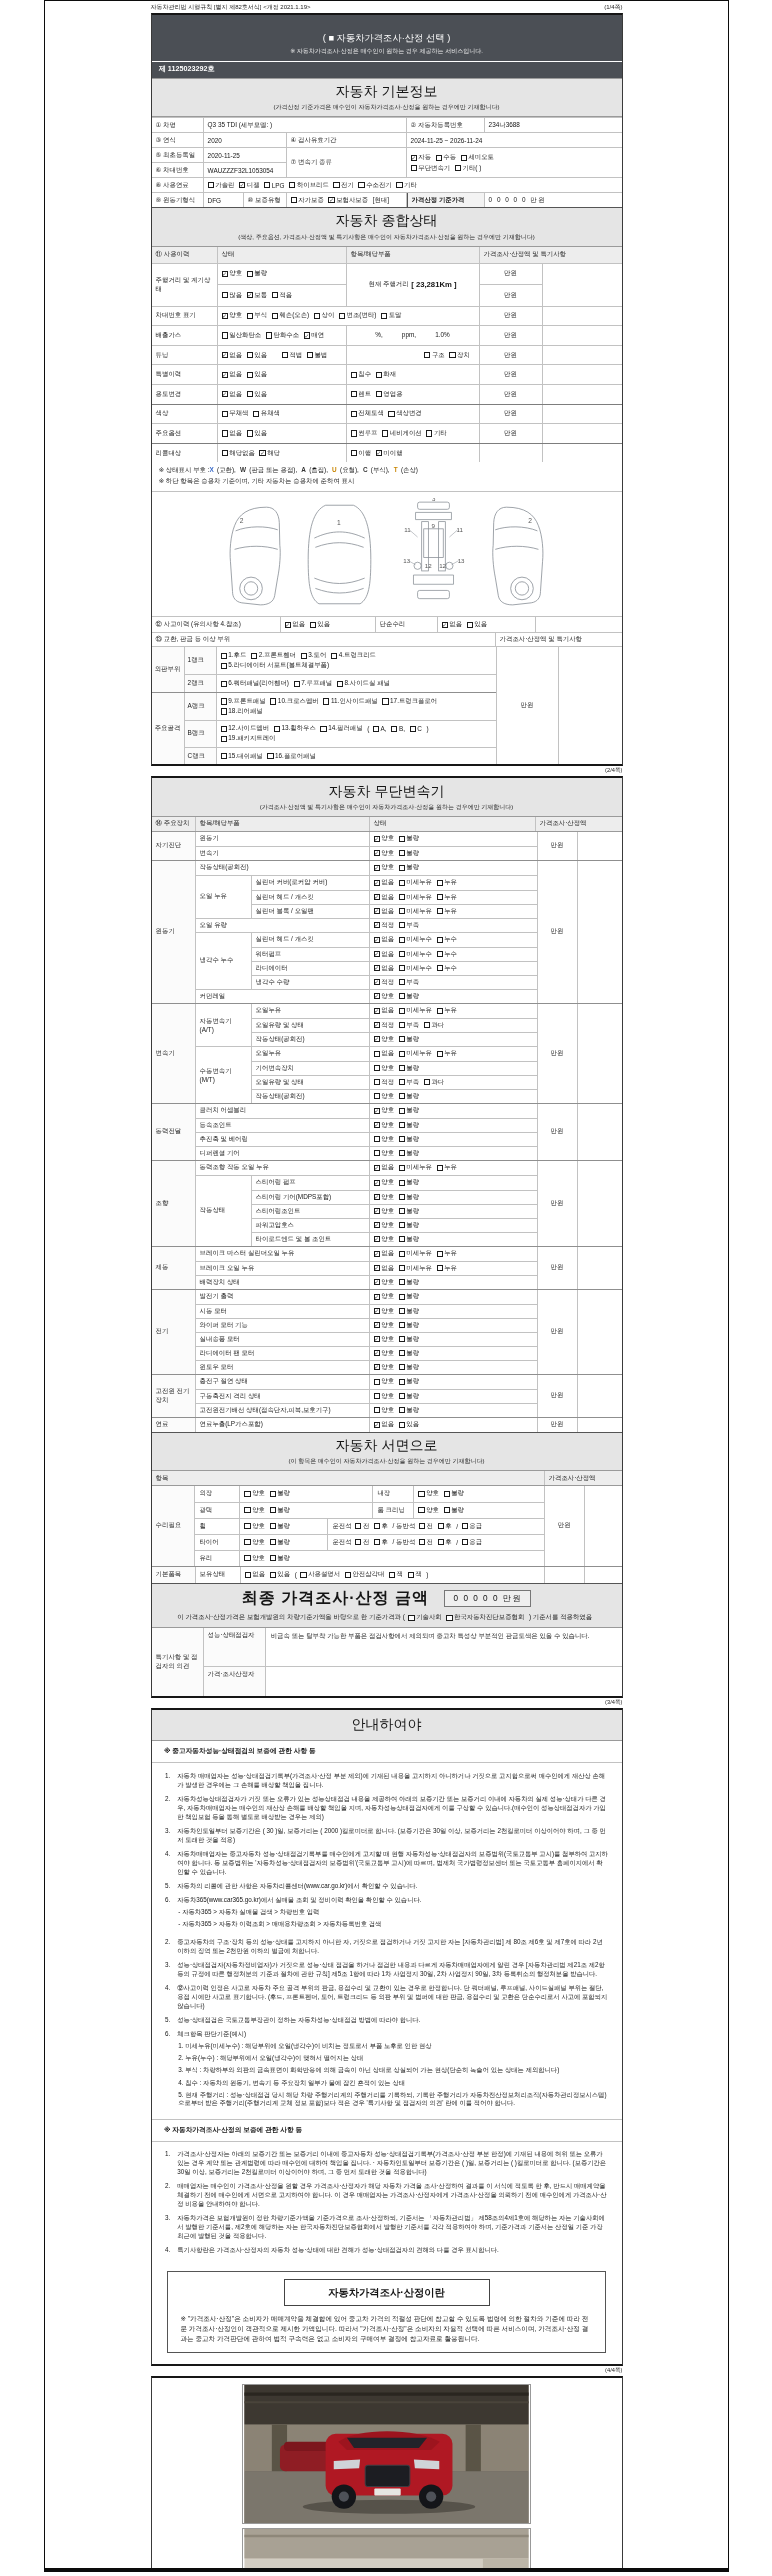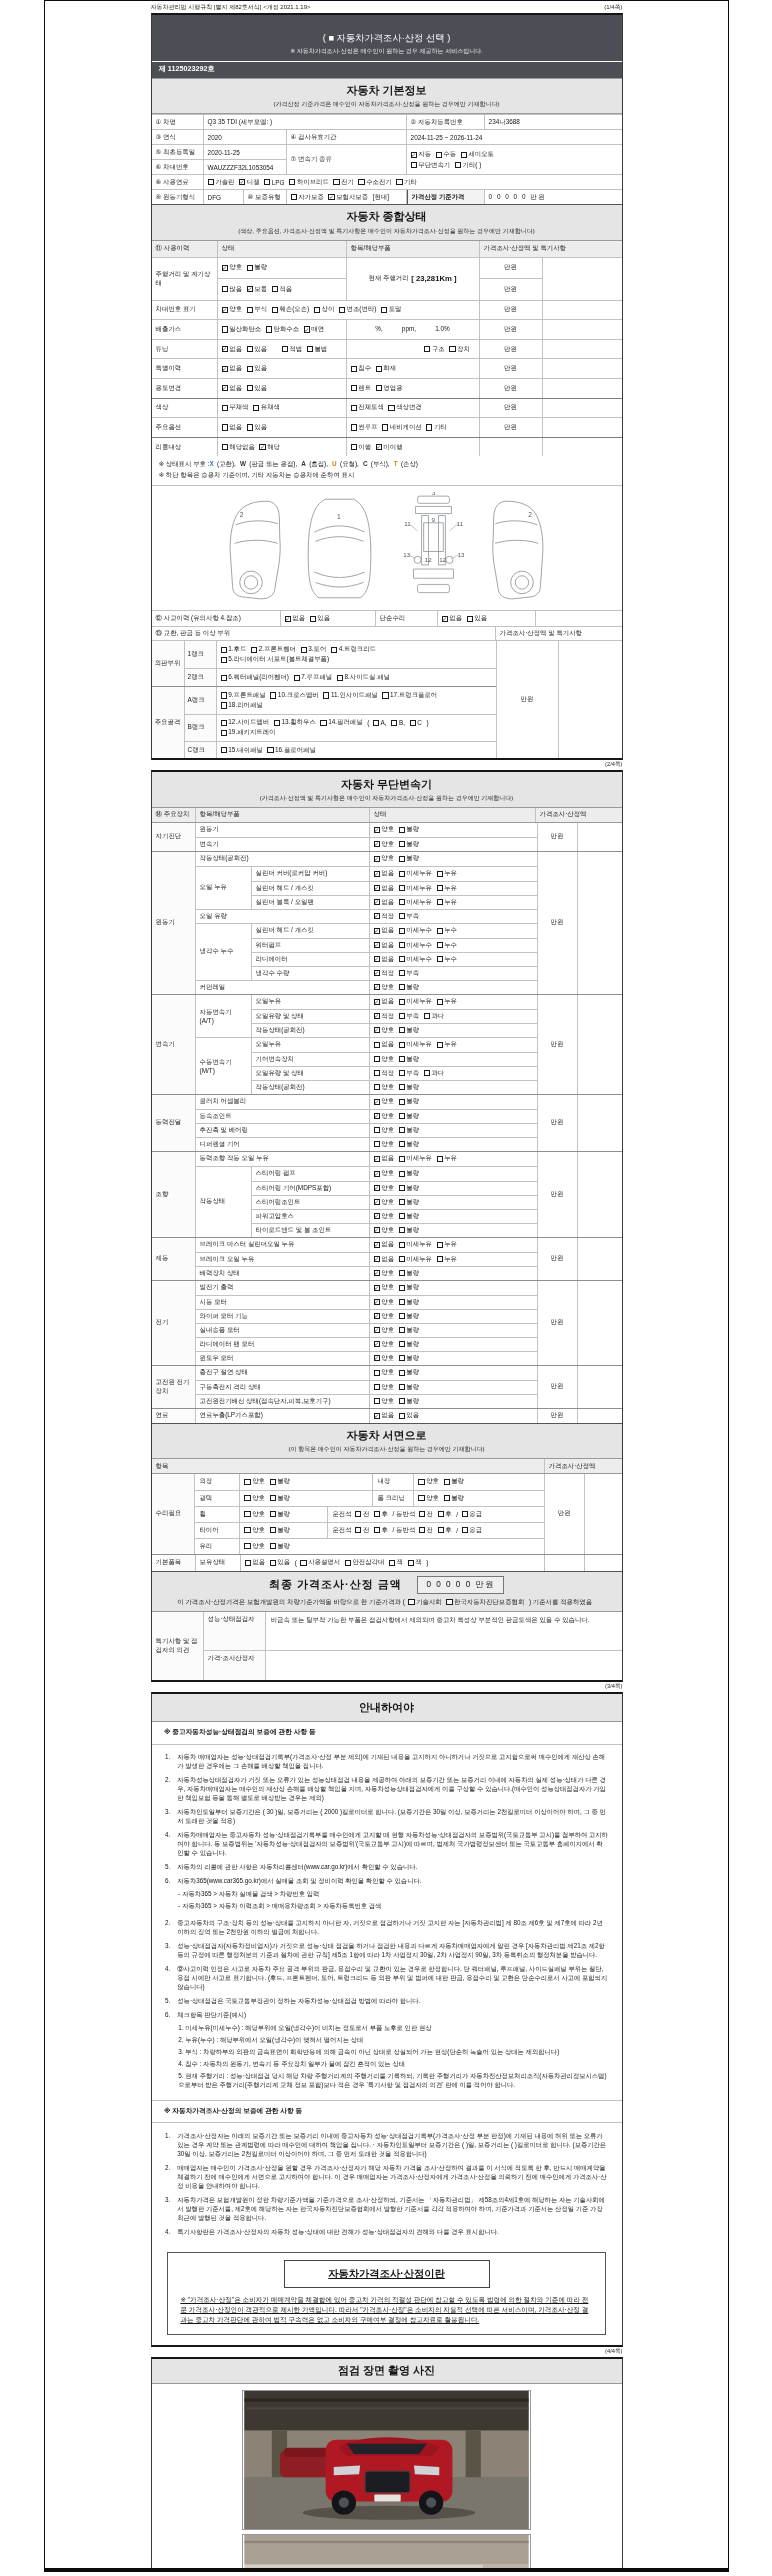--- a/index.html
+++ b/index.html
@@ -17,21 +17,21 @@
   .doc{width:472px;margin:0 auto;border:1px solid #3a3a3a;border-top:2.6px solid #161616;border-bottom:2.6px solid #161616;background:#fff;}
   
   .doc-head{background:var(--dark);color:#fff;text-align:center;padding:6.7px 0 0;}
   .doc-title{font-size:16px;font-weight:bold;letter-spacing:0.5px;}
   .doc-sub{font-size:9.3px;margin-top:11px;}
   .doc-note{font-size:6px;margin-top:2.1px;color:#eee;}
   .doc-no{background:var(--dark);color:#fff;text-align:left;font-size:7.2px;font-weight:bold;
           padding:2.6px 7.2px 3.1px;border-top:1px solid #fff;margin-top:4.6px;}
   
   .sec-head{background:var(--secbg);text-align:center;padding:4.1px 0 4.6px;border-bottom:0.5px solid #9a9a9a;border-top:0.5px solid #9a9a9a;}
-  .sec-head .h{font-size:11px;font-weight:bold;}
+  .sec-head .h{font-size:14px;font-weight:normal;}
   .sec-head .s{font-size:6px;margin-top:2.1px;color:#222;}
   
   .tc{display:flex;align-items:center;padding:1px 4.1px;border-right:0.5px solid var(--line);}
   .center{justify-content:center;text-align:center;}
   .cb{display:inline-flex;align-items:center;margin-right:4.6px;font-size:6.4px;white-space:nowrap;}
   .cb .bx{width:6.2px;height:6.2px;border:1px solid #1c1c1c;margin-right:1.5px;display:inline-flex;
           align-items:center;justify-content:center;font-size:5.7px;font-weight:bold;background:#fff;color:#111;flex:none;}
   .cb.on .bx::before{content:"✓";}
   .mixtext{margin-right:3.6px;font-size:6.4px;white-space:nowrap;}
   [data-checks]{display:flex;align-items:center;flex-wrap:wrap;row-gap:1.5px;}
@@ -116,42 +116,42 @@
   .o-row+.o-row{border-top:0.5px solid var(--line);}
   .o-item{width:45px;display:flex;align-items:center;padding:0 4.1px;border-right:0.5px solid var(--line);font-size:6.4px;}
   .o-ca{width:133px;display:flex;align-items:center;padding:0 4.1px;border-right:0.5px solid var(--line);}
   .o-lb{width:41px;display:flex;align-items:center;padding:0 4.1px;border-right:0.5px solid var(--line);font-size:6.4px;}
   .o-cb{flex:1;display:flex;align-items:center;padding:0 4.1px;}
   .o-price{width:40px;display:flex;align-items:center;justify-content:center;font-size:6.4px;border-right:0.5px solid var(--line);}
   .o-blank{width:37px;}
   .o-basic{display:flex;align-items:stretch;border-top:0.5px solid #8f8f8f;min-height:17px;font-size:6.4px;}
   
   .final-band{background:var(--secbg);display:flex;align-items:center;justify-content:center;gap:15.5px;padding:4.6px 0 3.1px;border-top:1px solid #555;}
-  .final-label{font-size:11px;font-weight:bold;letter-spacing:1px;}
+  .final-label{font-size:16px;font-weight:bold;letter-spacing:1px;}
   .final-value{border:0.8px solid #777;background:#efefef;padding:2.1px 8.2px;font-size:8.2px;letter-spacing:1.5px;}
   .final-note{background:var(--secbg);text-align:center;font-size:6.2px;padding:1px 0 4.1px;border-bottom:0.5px solid #9a9a9a;display:flex;justify-content:center;}
   .op-table{display:flex;align-items:stretch;}
   .op-left{width:52px;display:flex;align-items:center;padding:0 4.1px;font-size:6.4px;border-right:0.5px solid var(--line);background:var(--lbl);}
   .op-rows{flex:1;display:flex;flex-direction:column;}
   .op-row{display:flex;align-items:stretch;}
   .op-row+.op-row{border-top:0.5px solid var(--line);}
   .op-who{width:62px;padding:3.1px 4.1px;font-size:6.4px;border-right:0.5px solid var(--line);background:var(--lbl);}
   .op-text{flex:1;padding:3.6px 5.2px;font-size:6.4px;line-height:1.5;}
   .op-row.r1{min-height:38px;}
   .op-row.r2{min-height:30px;}
   
   .nsub{padding:6.2px 12.4px;font-size:6.7px;font-weight:bold;border-bottom:0.5px solid var(--line);}
   .nbody{padding:3.1px 0 2.1px;}
   .nitem{display:flex;padding:0 13.4px;margin:5.2px 0;font-size:6.3px;line-height:1.42;}
   .nitem .nn{width:12.4px;flex:none;}
   .nitem .nt{flex:1;}
   .nsubs{margin:3.6px 0 0 1px;}
   .nsubs div{margin:3.1px 0;}
   .ndivider{border-top:0.5px solid var(--line);}
-  .whatbox{border:0.8px solid #555;margin:8.2px 15.5px 10.3px;padding:7.2px 12.4px 8.2px;text-decoration:underline;}
+  .whatbox{border:0.8px solid #555;margin:8.2px 15.5px 10.3px;padding:7.2px 12.4px 8.2px;}
   .wb-title{width:206px;margin:0 auto 7.2px;border:0.8px solid #444;text-align:center;font-size:10.3px;font-weight:bold;padding:5.7px 0;}
   .wb-text{font-size:6.6px;line-height:1.55;}
   
   .photo-area{display:flex;flex-direction:column;align-items:center;gap:4.1px;padding:6.2px 0 6.2px;}
   .photo{border:0.5px solid #999;display:block;}
   svg text{font-family:"Liberation Sans","DejaVu Sans",sans-serif;}
 </style>
 </head>
 <body>
 
@@ -1863,23 +1863,20 @@
       </div>
     <div class="whatbox">
       <div class="wb-title">자동차가격조사·산정이란</div>
       <div class="wb-text">※ "가격조사·산정"은 소비자가 매매계약을 체결함에 있어 중고차 가격의 적절성 판단에 참고할 수 있도록 법령에 의한 절차와 기준에 따라 전문 가격조사·산정인이 객관적으로 제시한 가액입니다. 따라서 "가격조사·산정"은 소비자의 자율적 선택에 따른 서비스이며, 가격조사·산정 결과는 중고차 가격판단에 관하여 법적 구속력은 없고 소비자의 구매여부 결정에 참고자료로 활용됩니다.</div>
     </div>
   </div>
 
   <div class="pgmark"><span>(4/4쪽)</span></div>
 
   <div class="doc" id="doc4">
-    <div class="sec-head" style="border-top:none">
-      <div class="h">점검 장면 촬영 사진</div>
-    </div>
     <div class="photo-area">
       <svg class="photo" width="289" height="140" viewBox="0 0 560 272">
         <rect width="560" height="272" fill="#6e675c"></rect>
         <rect width="560" height="78" fill="#3d3831"></rect>
         <line x1="0" y1="18" x2="560" y2="18" stroke="#2a2620" stroke-width="6"></line>
         <line x1="0" y1="34" x2="560" y2="34" stroke="#4a443b" stroke-width="4"></line>
         <rect x="0" y="78" width="560" height="92" fill="#8b8375"></rect>
         <rect x="54" y="78" width="30" height="100" fill="#5a5446"></rect>
         <rect x="436" y="78" width="30" height="100" fill="#5a5446"></rect>
         <rect x="0" y="170" width="560" height="102" fill="#7b766c"></rect>

